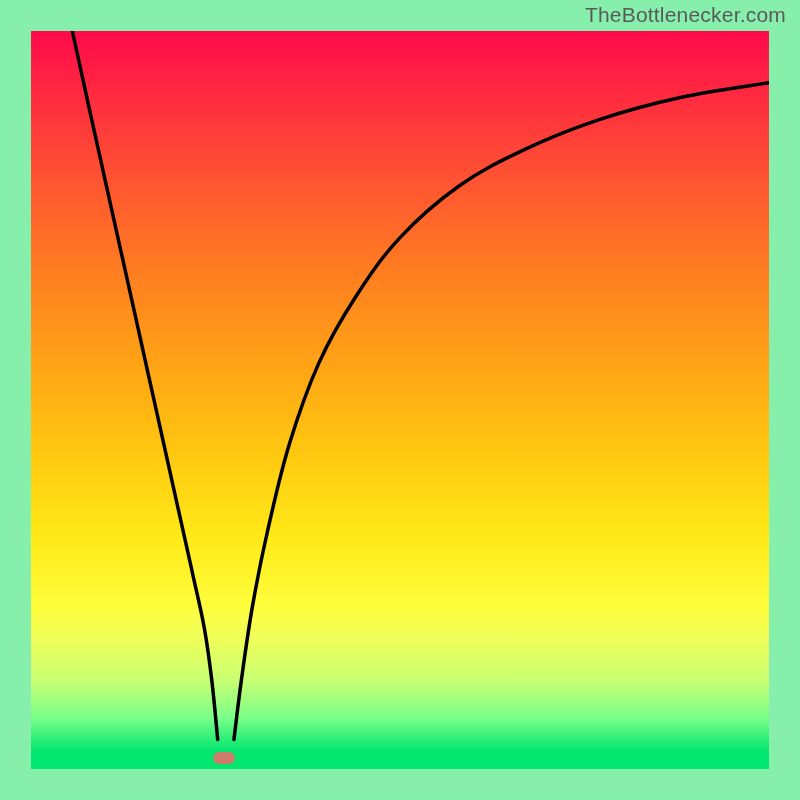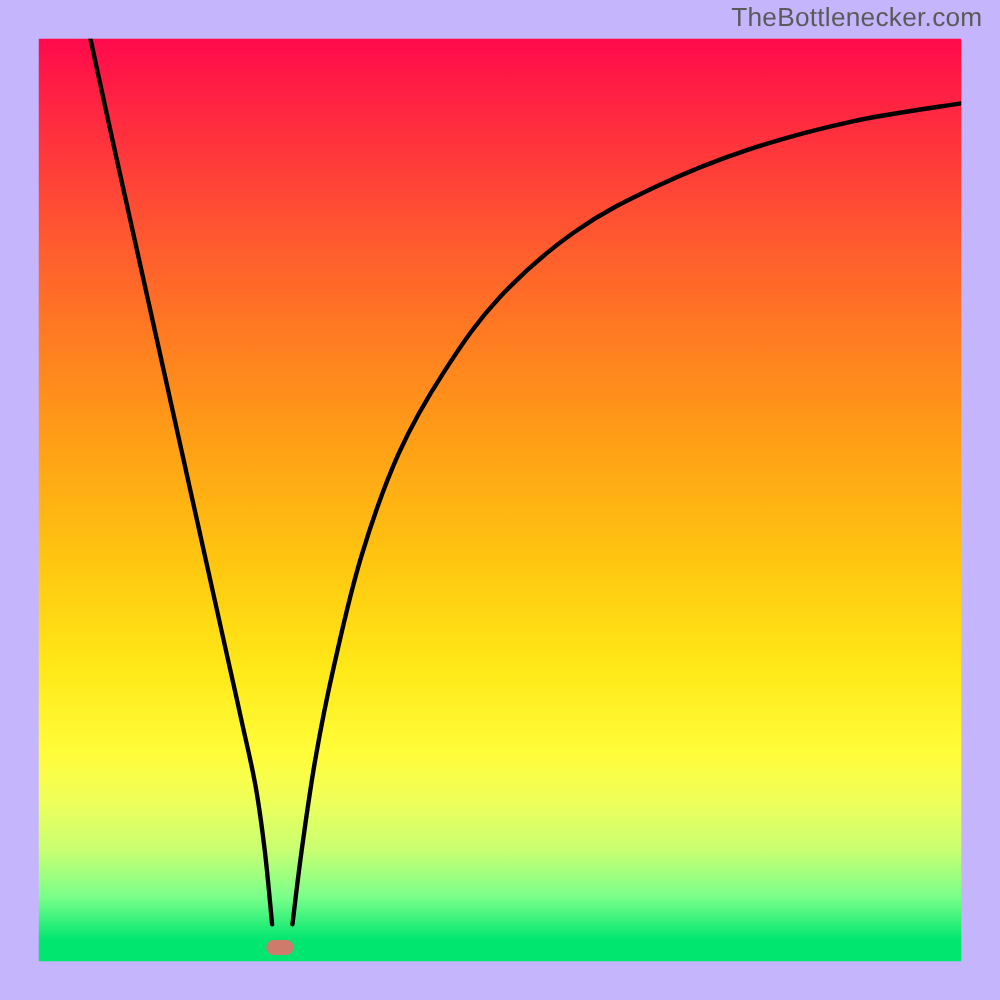--- a/index.html
+++ b/index.html
@@ -8,21 +8,21 @@
     width: 800px;
     height: 800px;
     background: #000;
     overflow: hidden;
     font-family: Arial, Helvetica, sans-serif;
   }
   .frame {
     position: relative;
     width: 800px;
     height: 800px;
-    background: #c4b5fd;
+    background: #86efac;
   }
   .watermark {
     position: absolute;
     top: 3px;
     right: 14px;
     color: #5a5a5a;
     font-size: 21px;
     font-weight: 500;
     letter-spacing: 0.2px;
     z-index: 20;

